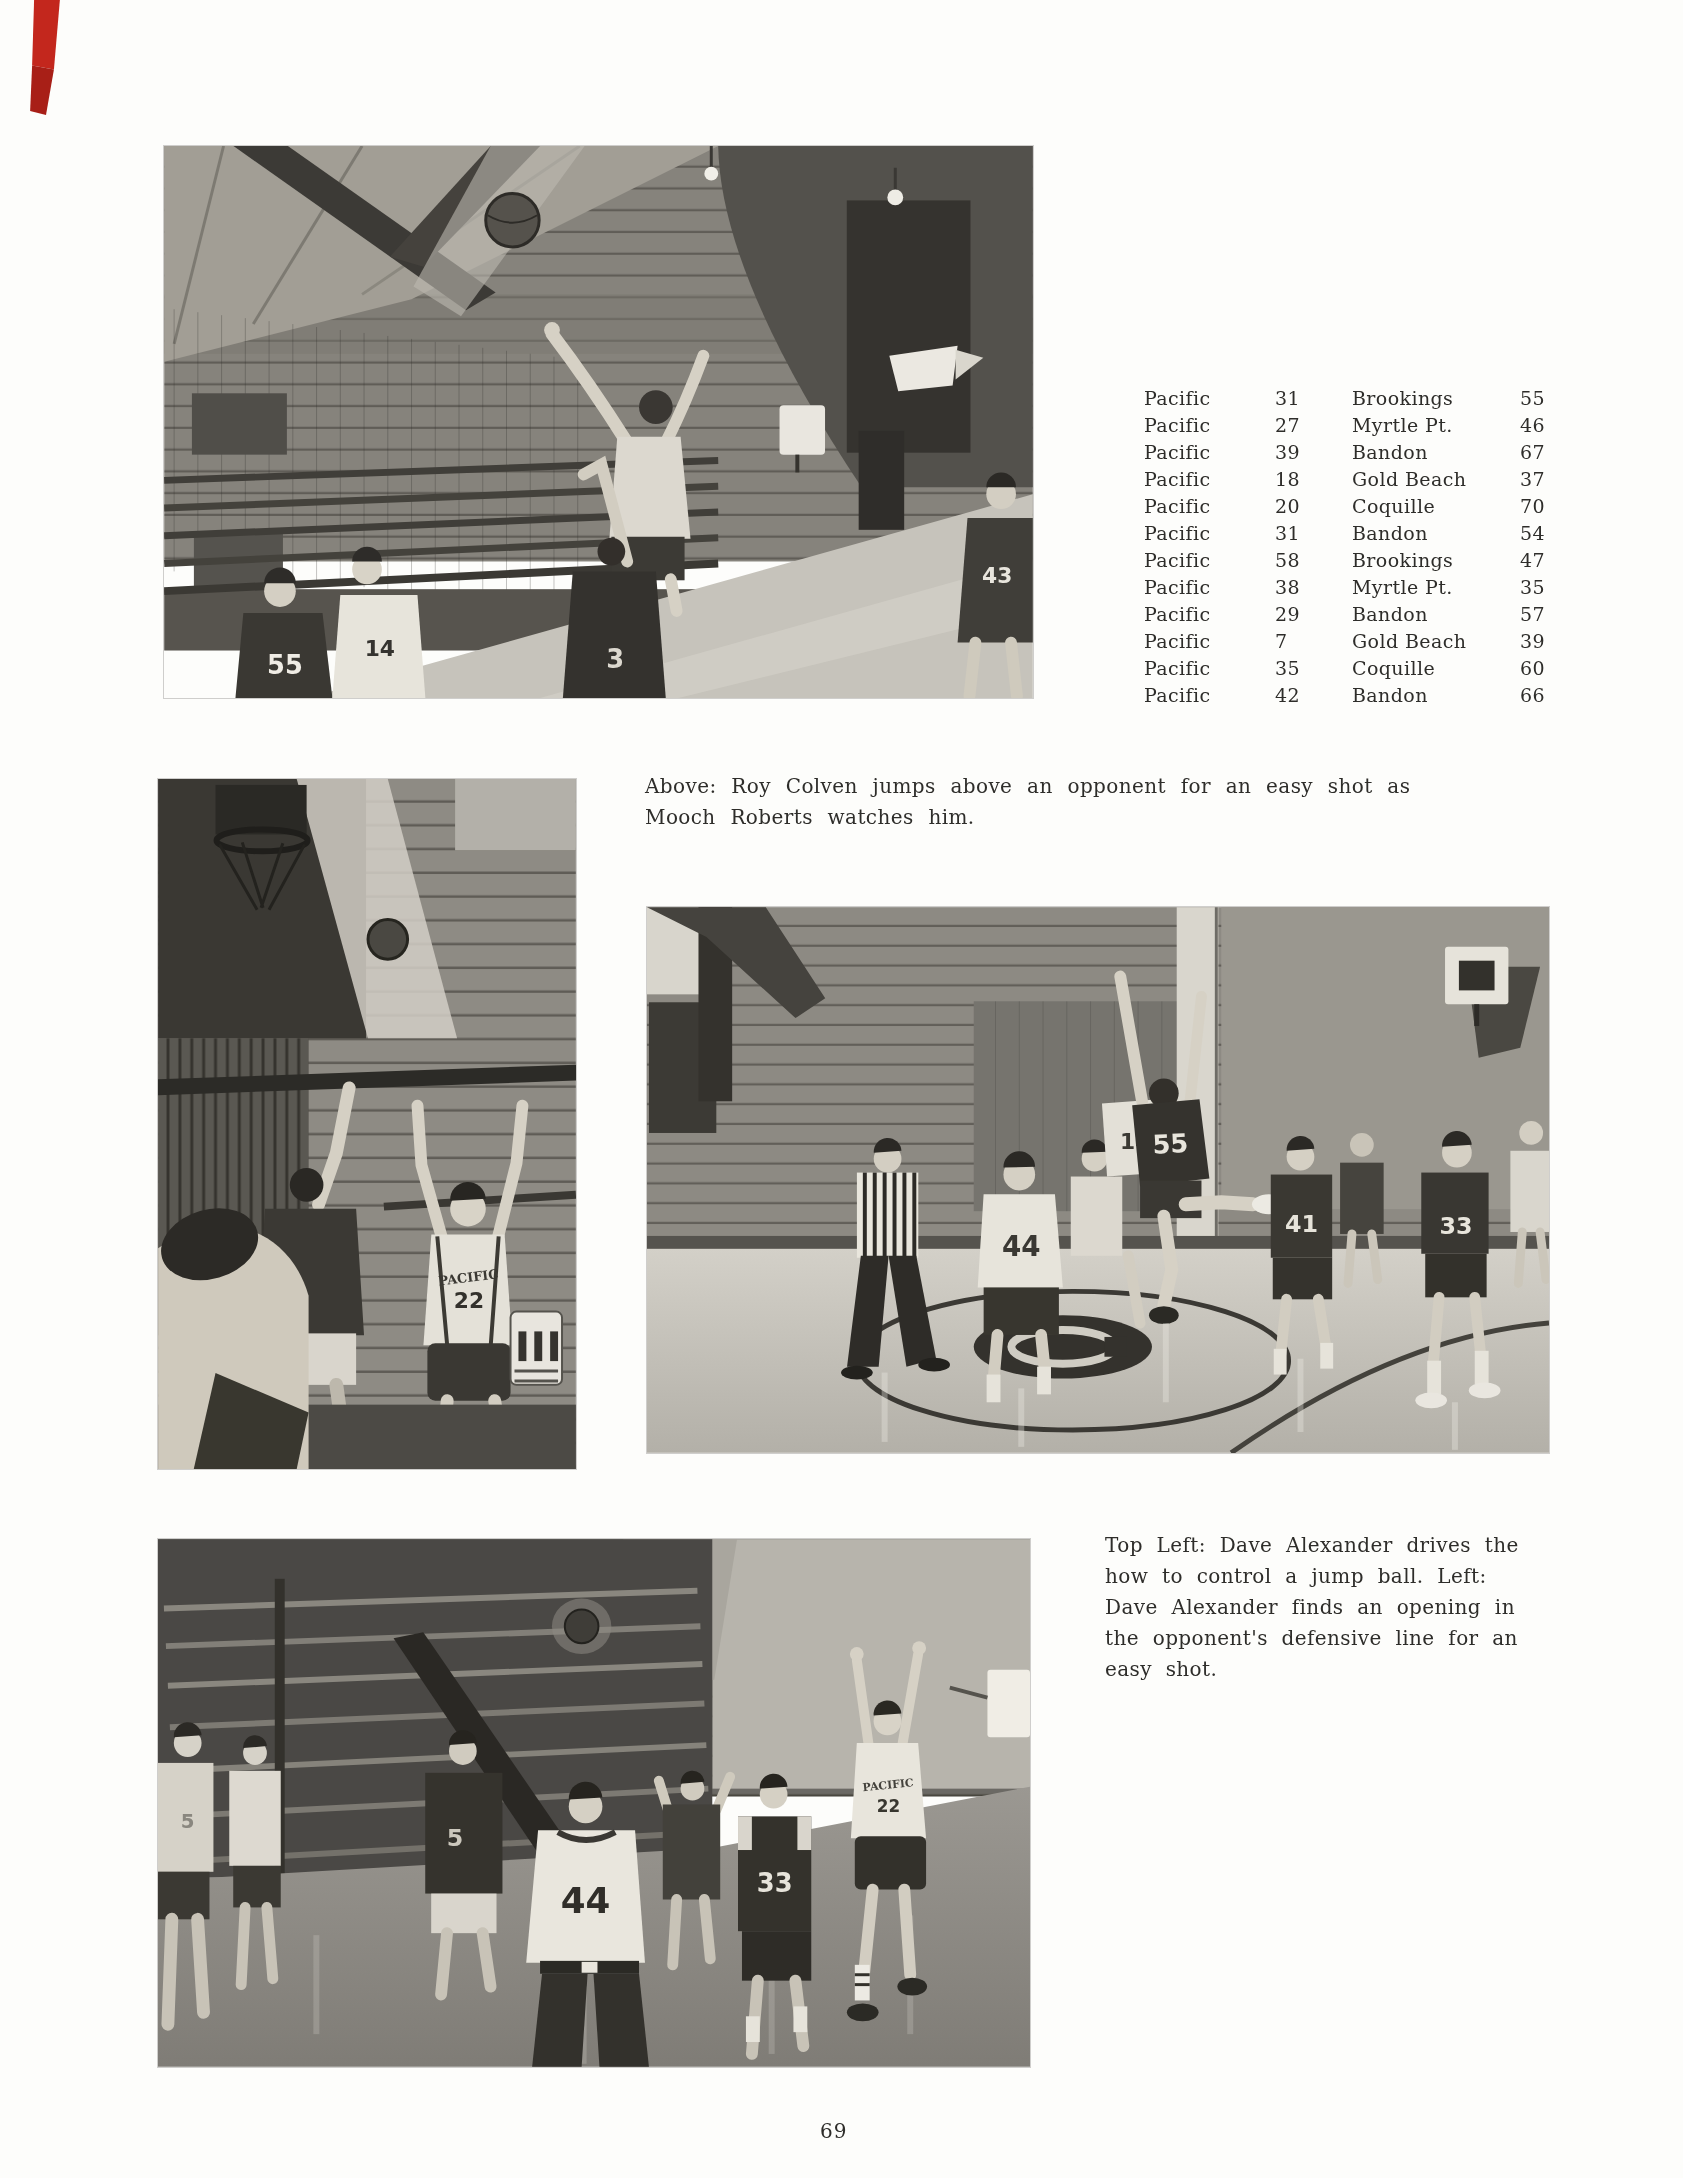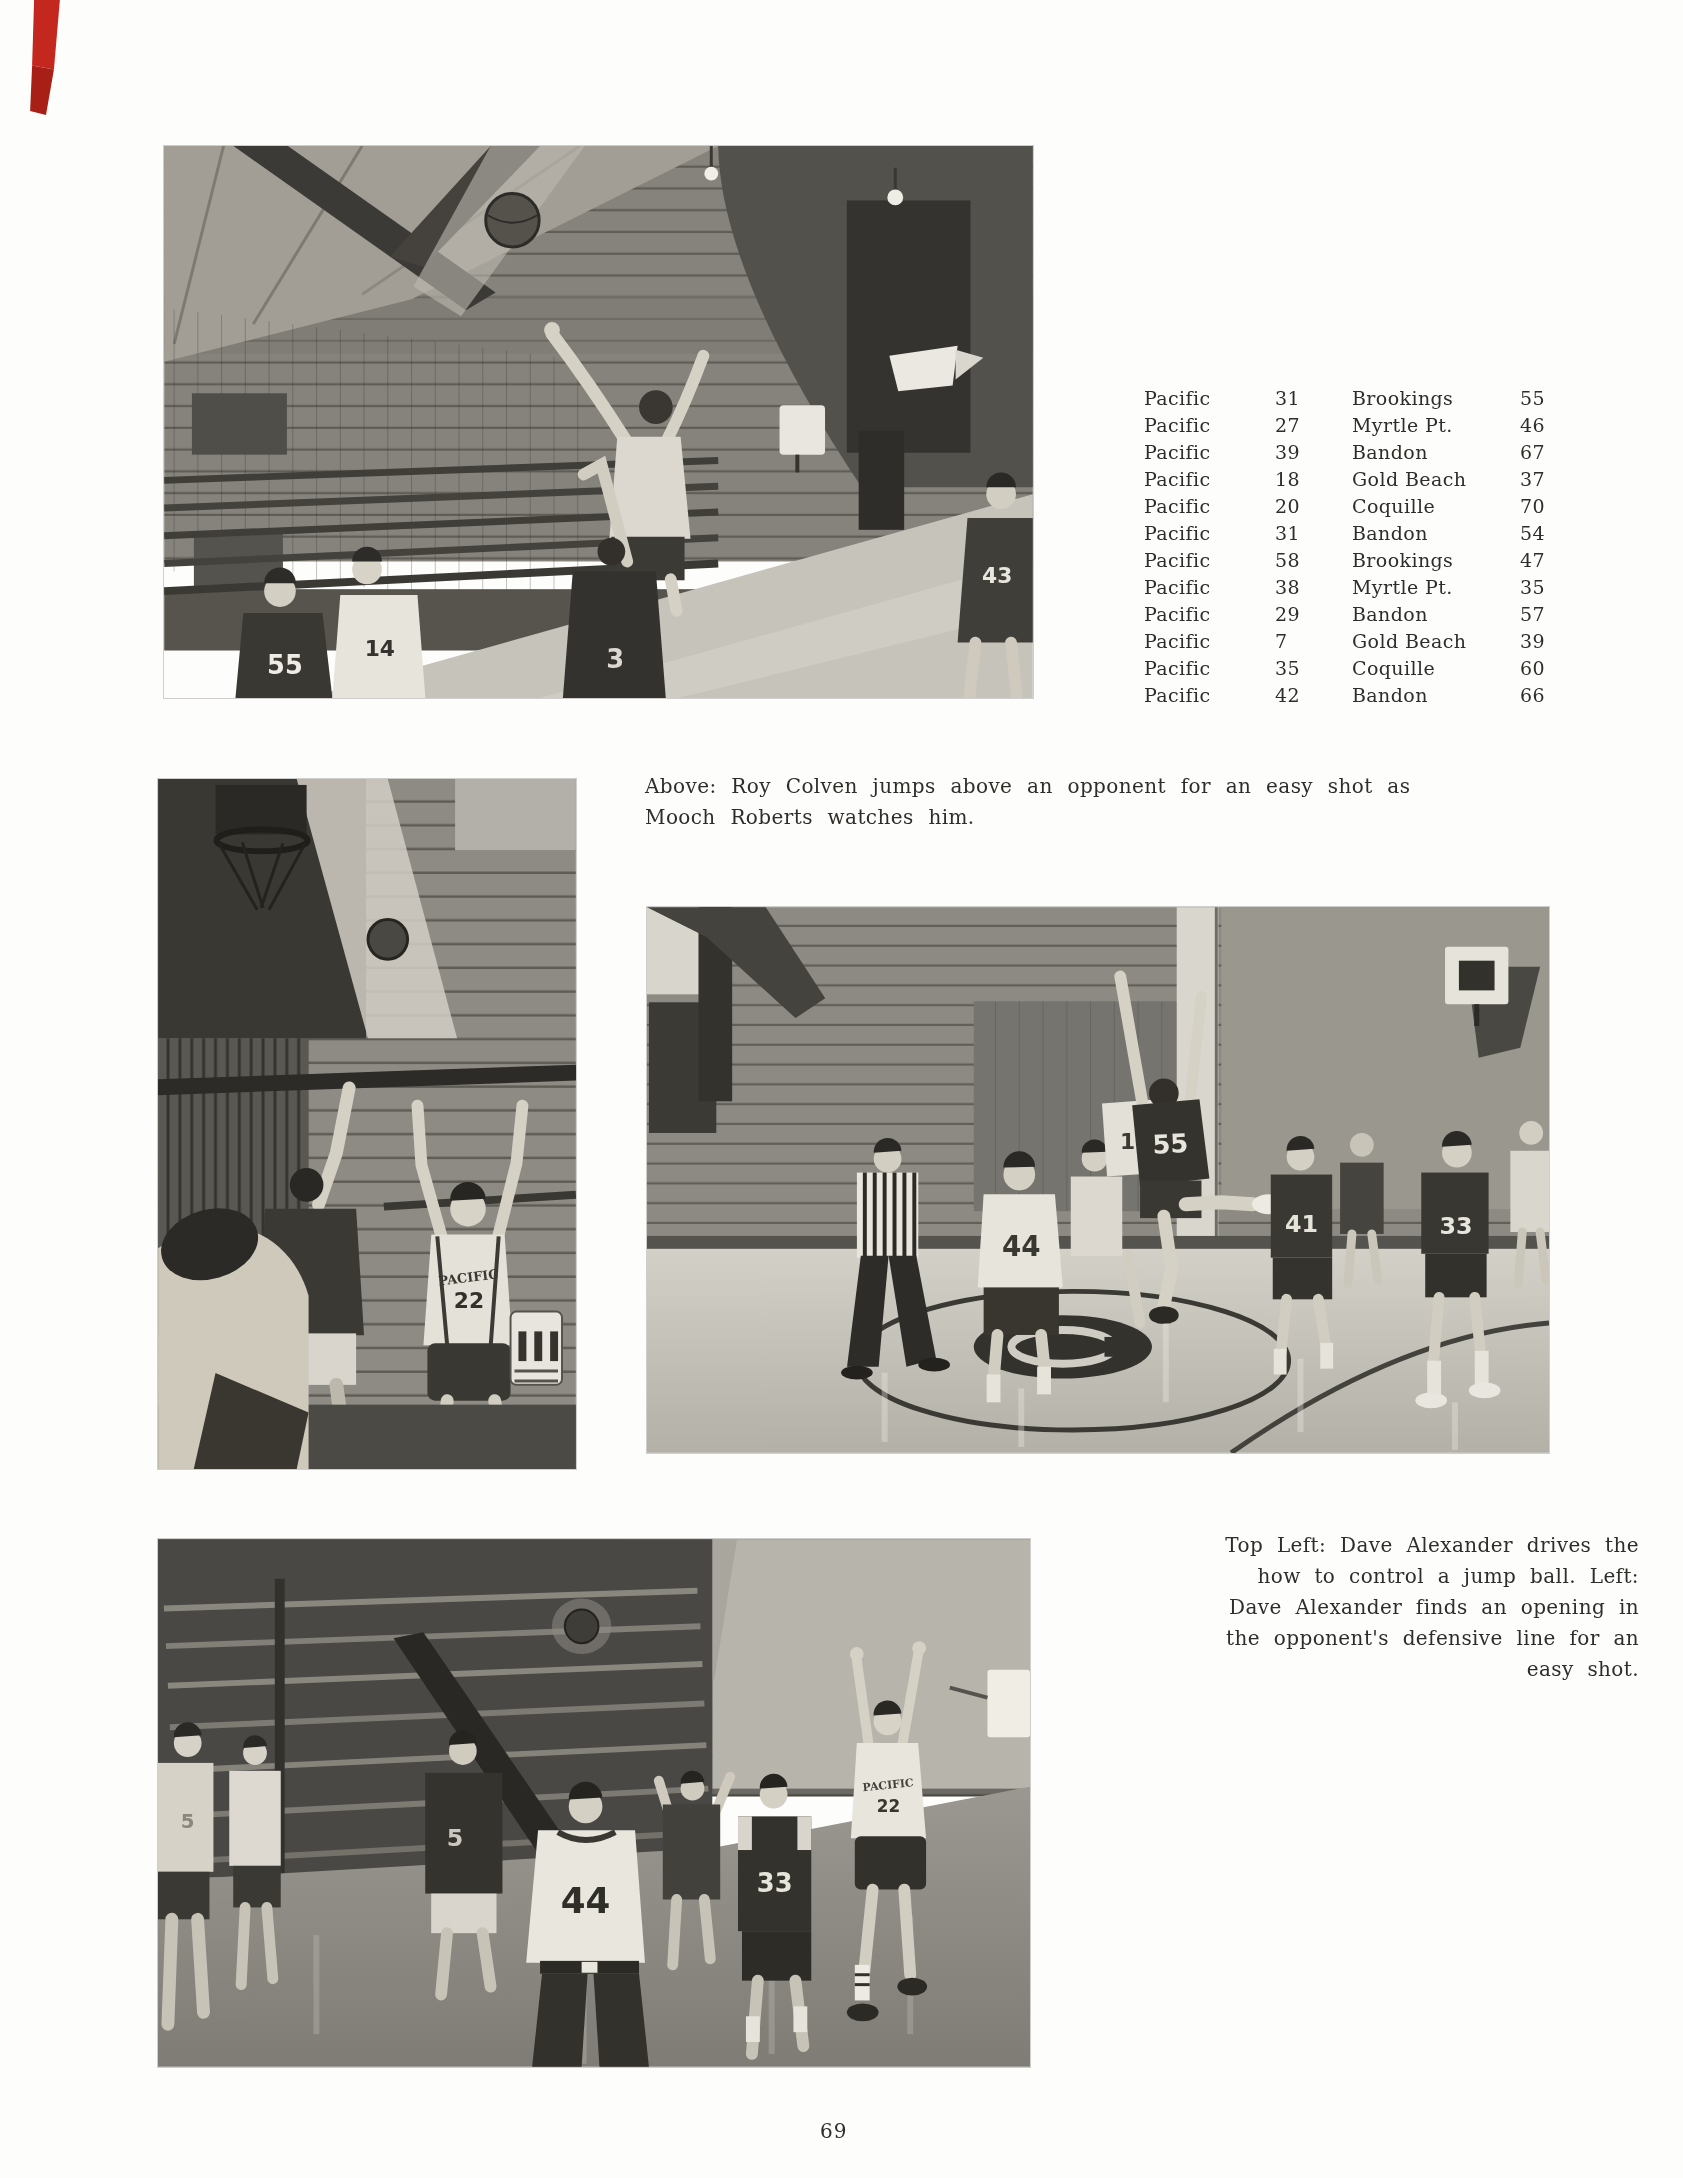--- a/index.html
+++ b/index.html
@@ -15,21 +15,21 @@
   #photo-left-tall{left:158px;top:779px;}
   #photo-center{left:647px;top:907px;}
   #photo-bottom-left{left:158px;top:1539px;}
   .ribbon{position:absolute;left:28px;top:0;}
   .scores{position:absolute;left:1144px;top:385px;font-size:19px;line-height:27px;letter-spacing:0.4px;}
   .scores .row{display:grid;grid-template-columns:131px 77px 168px 45px;}
   .scores .cell{white-space:nowrap;}
   .caption{position:absolute;font-size:20px;line-height:31px;letter-spacing:0.4px;}
   .caption .cline{white-space:nowrap;}
   #caption-above{left:645px;top:771px;width:802px;word-spacing:8px;}
-  #caption-right{left:1164px;top:1530px;width:475px;word-spacing:7px;text-align:right;}
+  #caption-right{left:1105px;top:1530px;width:475px;word-spacing:7px;}
   .pagenum{position:absolute;left:820px;top:2119px;width:59px;font-size:20px;letter-spacing:1px;}
   svg text{font-family:"DejaVu Sans", sans-serif;font-weight:bold;}
   svg .teamname{font-family:"DejaVu Serif", serif;}
 </style>
 </head>
 <body>
 
 <div class="page">
 
   <svg class="ribbon" width="34" height="117" viewBox="0 0 34 118">

